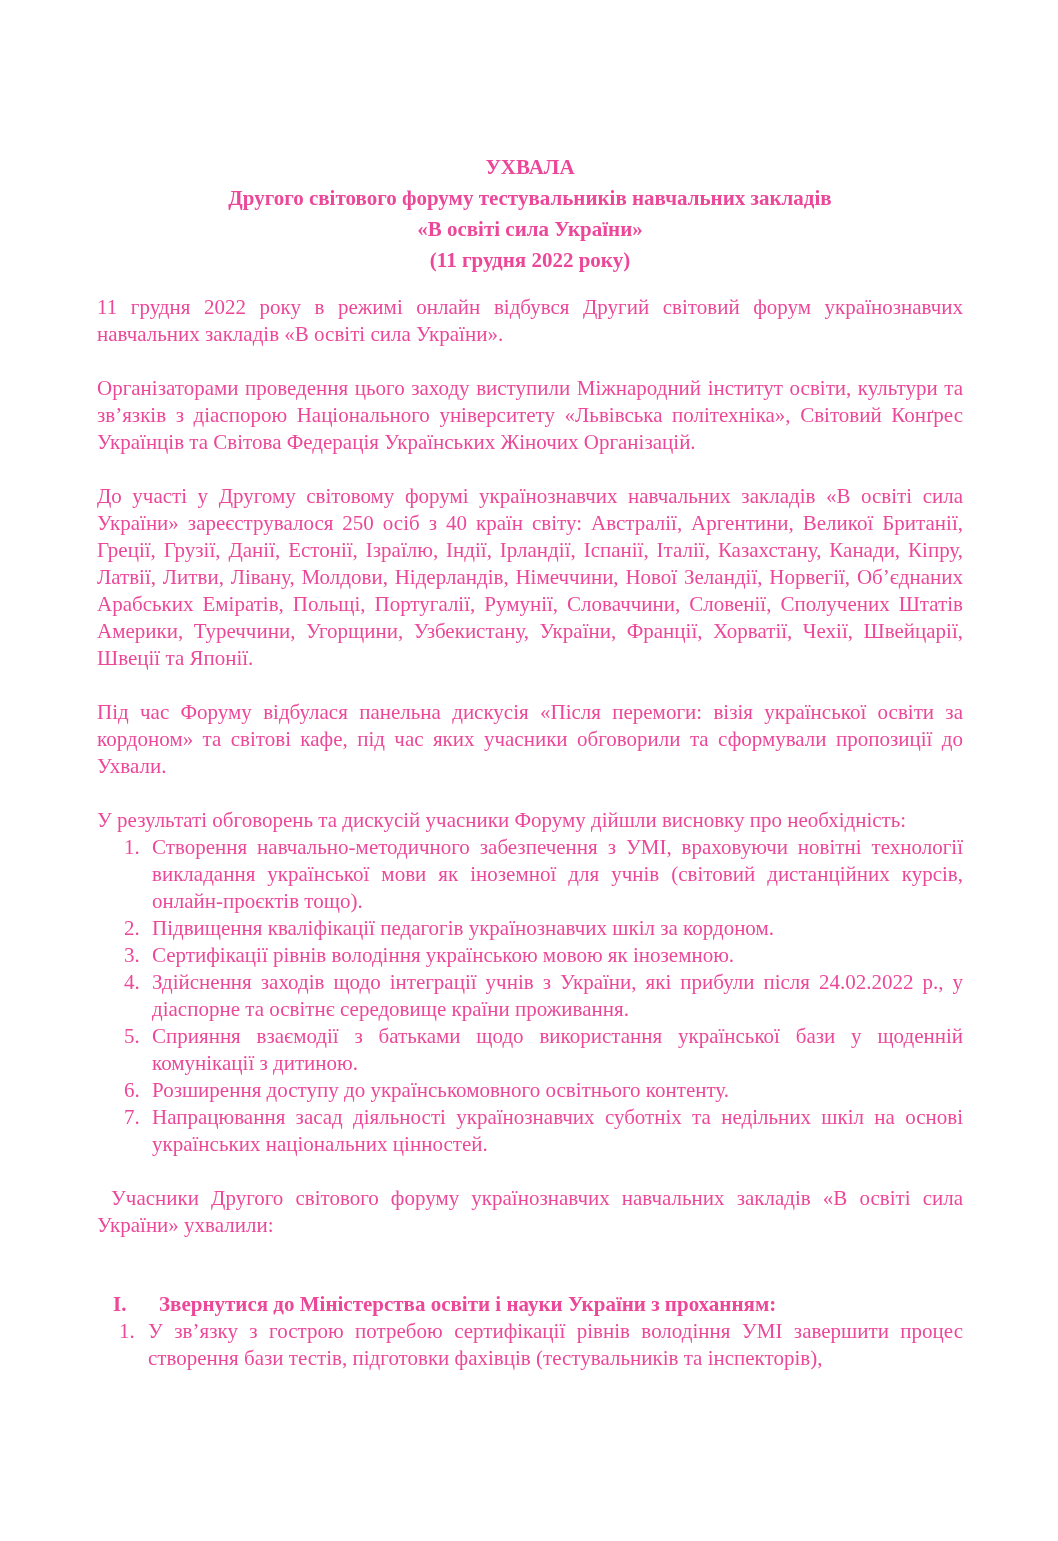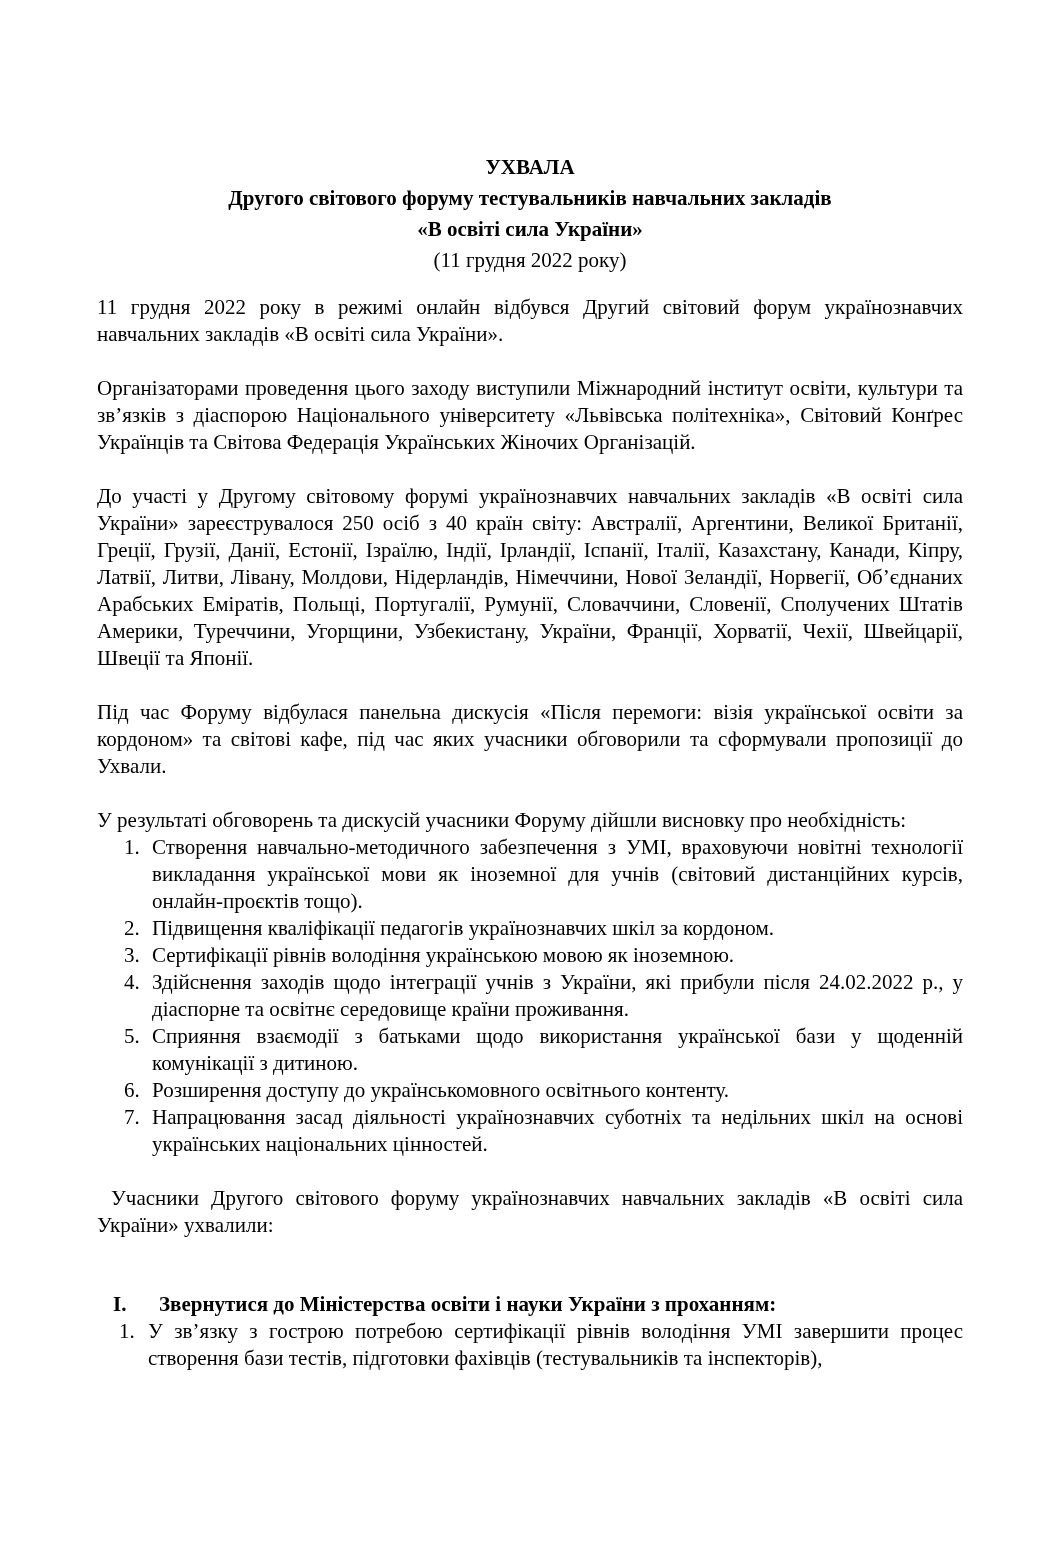--- a/index.html
+++ b/index.html
@@ -6,41 +6,41 @@
     margin: 0;
     padding: 0;
     background: #ffffff;
   }
   .page {
     position: relative;
     width: 1058px;
     height: 1541px;
     background: #ffffff;
     font-family: "Liberation Serif", serif;
-    color: #000000;
+    color: #ec4899;
     overflow: hidden;
   }
   .content {
     position: absolute;
     left: 97px;
     top: 152px;
     width: 866px;
     font-size: 21px;
     line-height: 27px;
   }
   .title-block {
     text-align: center;
     line-height: 31px;
     margin-bottom: 18px;
   }
   .title-line {
     font-weight: bold;
   }
   .date-line {
-    font-weight: normal;
+    font-weight: bold;
   }
   p.body-par {
     margin: 27px 0 0 0;
     text-align: justify;
     font-family: Liberation Serif, serif;
   }
   p.first-par {
     margin-top: 0;
   }
   p.indent-par {

